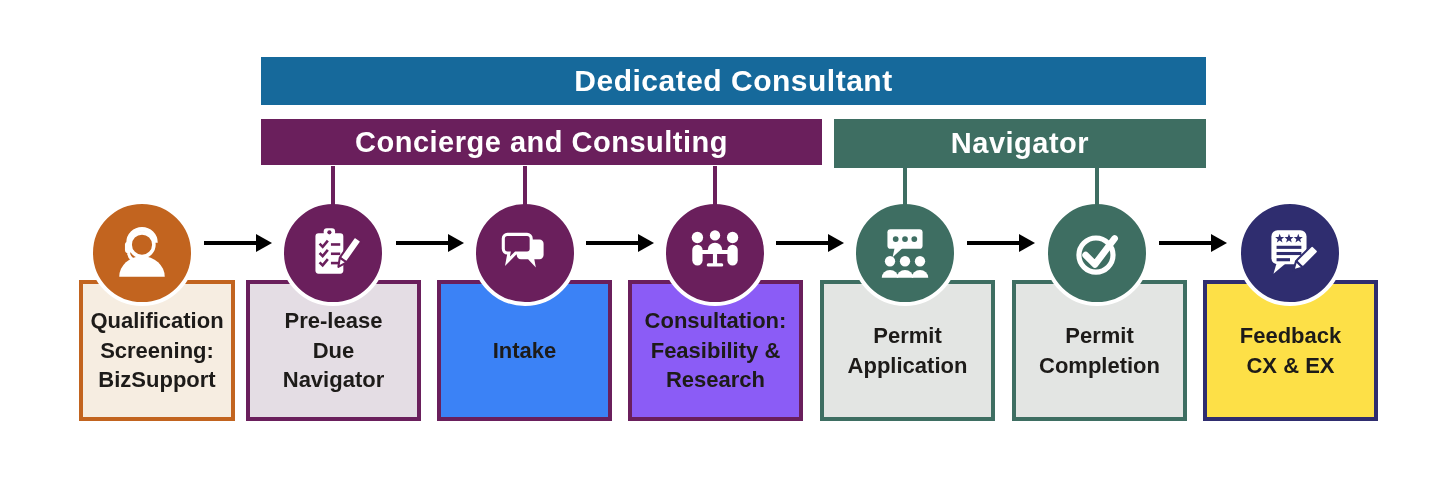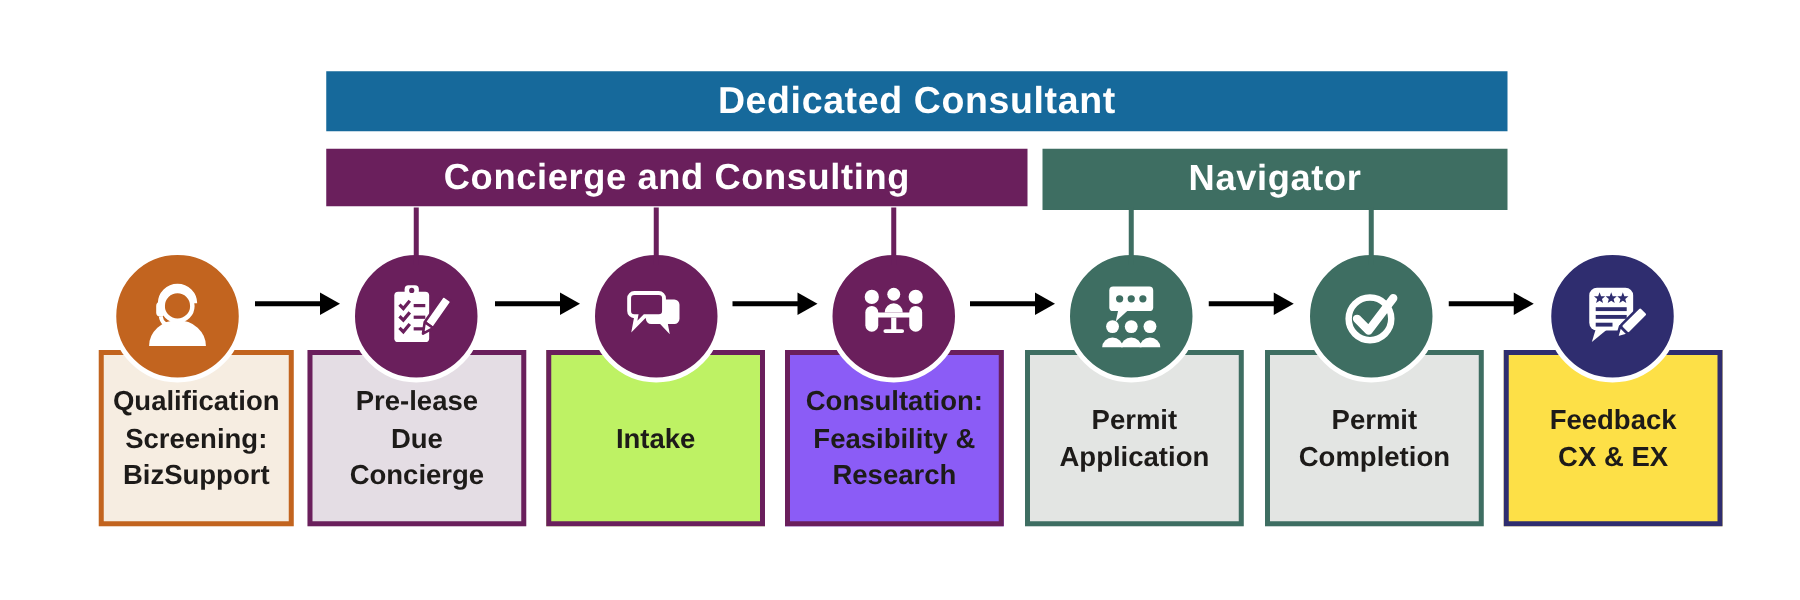--- a/index.html
+++ b/index.html
@@ -168,23 +168,23 @@
   </div>
 
   <div class="box" style="left: 54px; width: 156px; border-color: rgb(194, 100, 31); background-color: rgb(246, 237, 225); margin-left: 25px;">
     <span class="box-label">Qualification
 Screening:
 BizSupport</span>
   </div>
   <div class="box" style="left: 246px; border-color: rgb(106, 31, 92); background-color: rgb(228, 221, 228);">
     <span class="box-label">Pre-lease
 Due
-Concierge</span>
-  </div>
-  <div class="box" style="left: 437px; border-color: rgb(106, 31, 92); background-color: #bef264;">
+Navigator</span>
+  </div>
+  <div class="box" style="left: 437px; border-color: rgb(106, 31, 92); background-color: #3b82f6;">
     <span class="box-label">Intake</span>
   </div>
   <div class="box" style="left: 628px; border-color: rgb(106, 31, 92); background-color: #8b5cf6;">
     <span class="box-label">Consultation:
 Feasibility &amp;
 Research</span>
   </div>
   <div class="box" style="left: 820px; border-color: rgb(62, 110, 98); background-color: rgb(227, 229, 227);">
     <span class="box-label">Permit
 Application</span>

